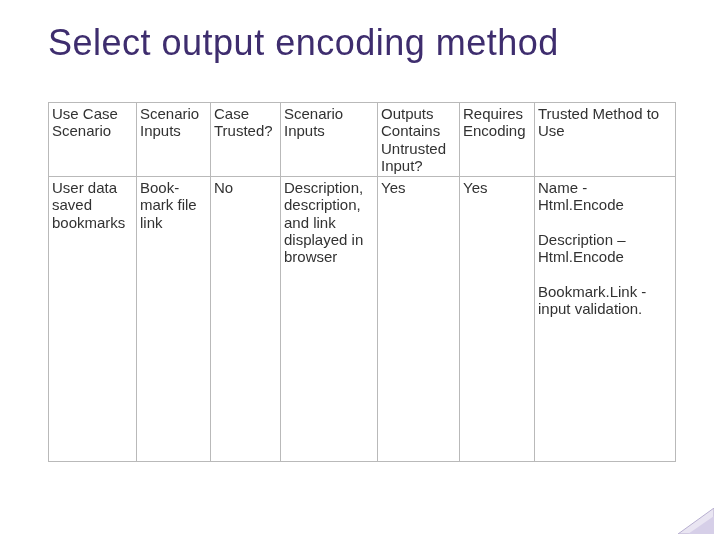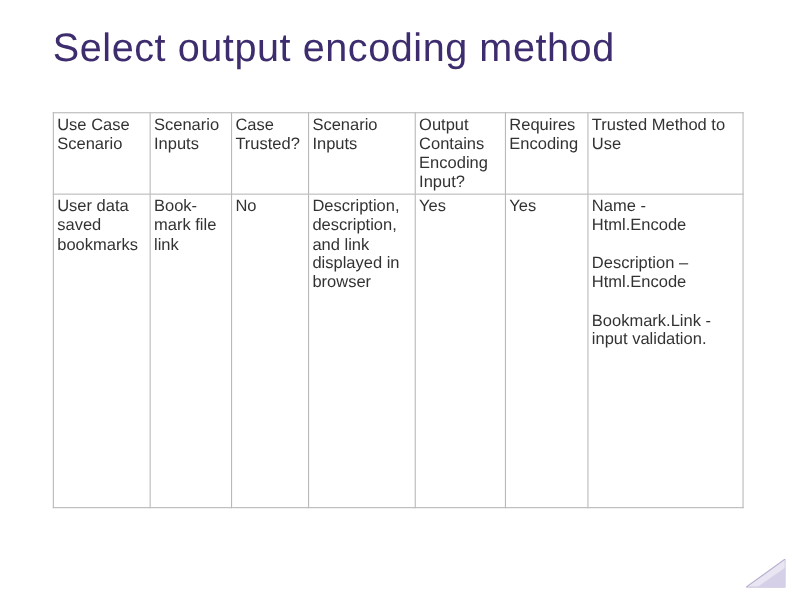--- a/index.html
+++ b/index.html
@@ -76,21 +76,21 @@
       <col style="width:82px">
       <col style="width:75px">
       <col style="width:141px">
     </colgroup>
     <tbody>
           <tr class="header">
       <td>Use Case Scenario</td>
       <td>Scenario Inputs</td>
       <td>Case Trusted?</td>
       <td>Scenario Inputs</td>
-      <td>Output Contains Encoding Input?</td>
+      <td>Outputs Contains Untrusted Input?</td>
       <td>Requires Encoding</td>
       <td>Trusted Method to Use</td>
     </tr>
     <tr>
       <td style="height:280px">User data saved bookmarks</td>
       <td>Book-mark file link</td>
       <td>No</td>
       <td>Description, description, and link displayed in browser</td>
       <td>Yes</td>
       <td>Yes</td>

